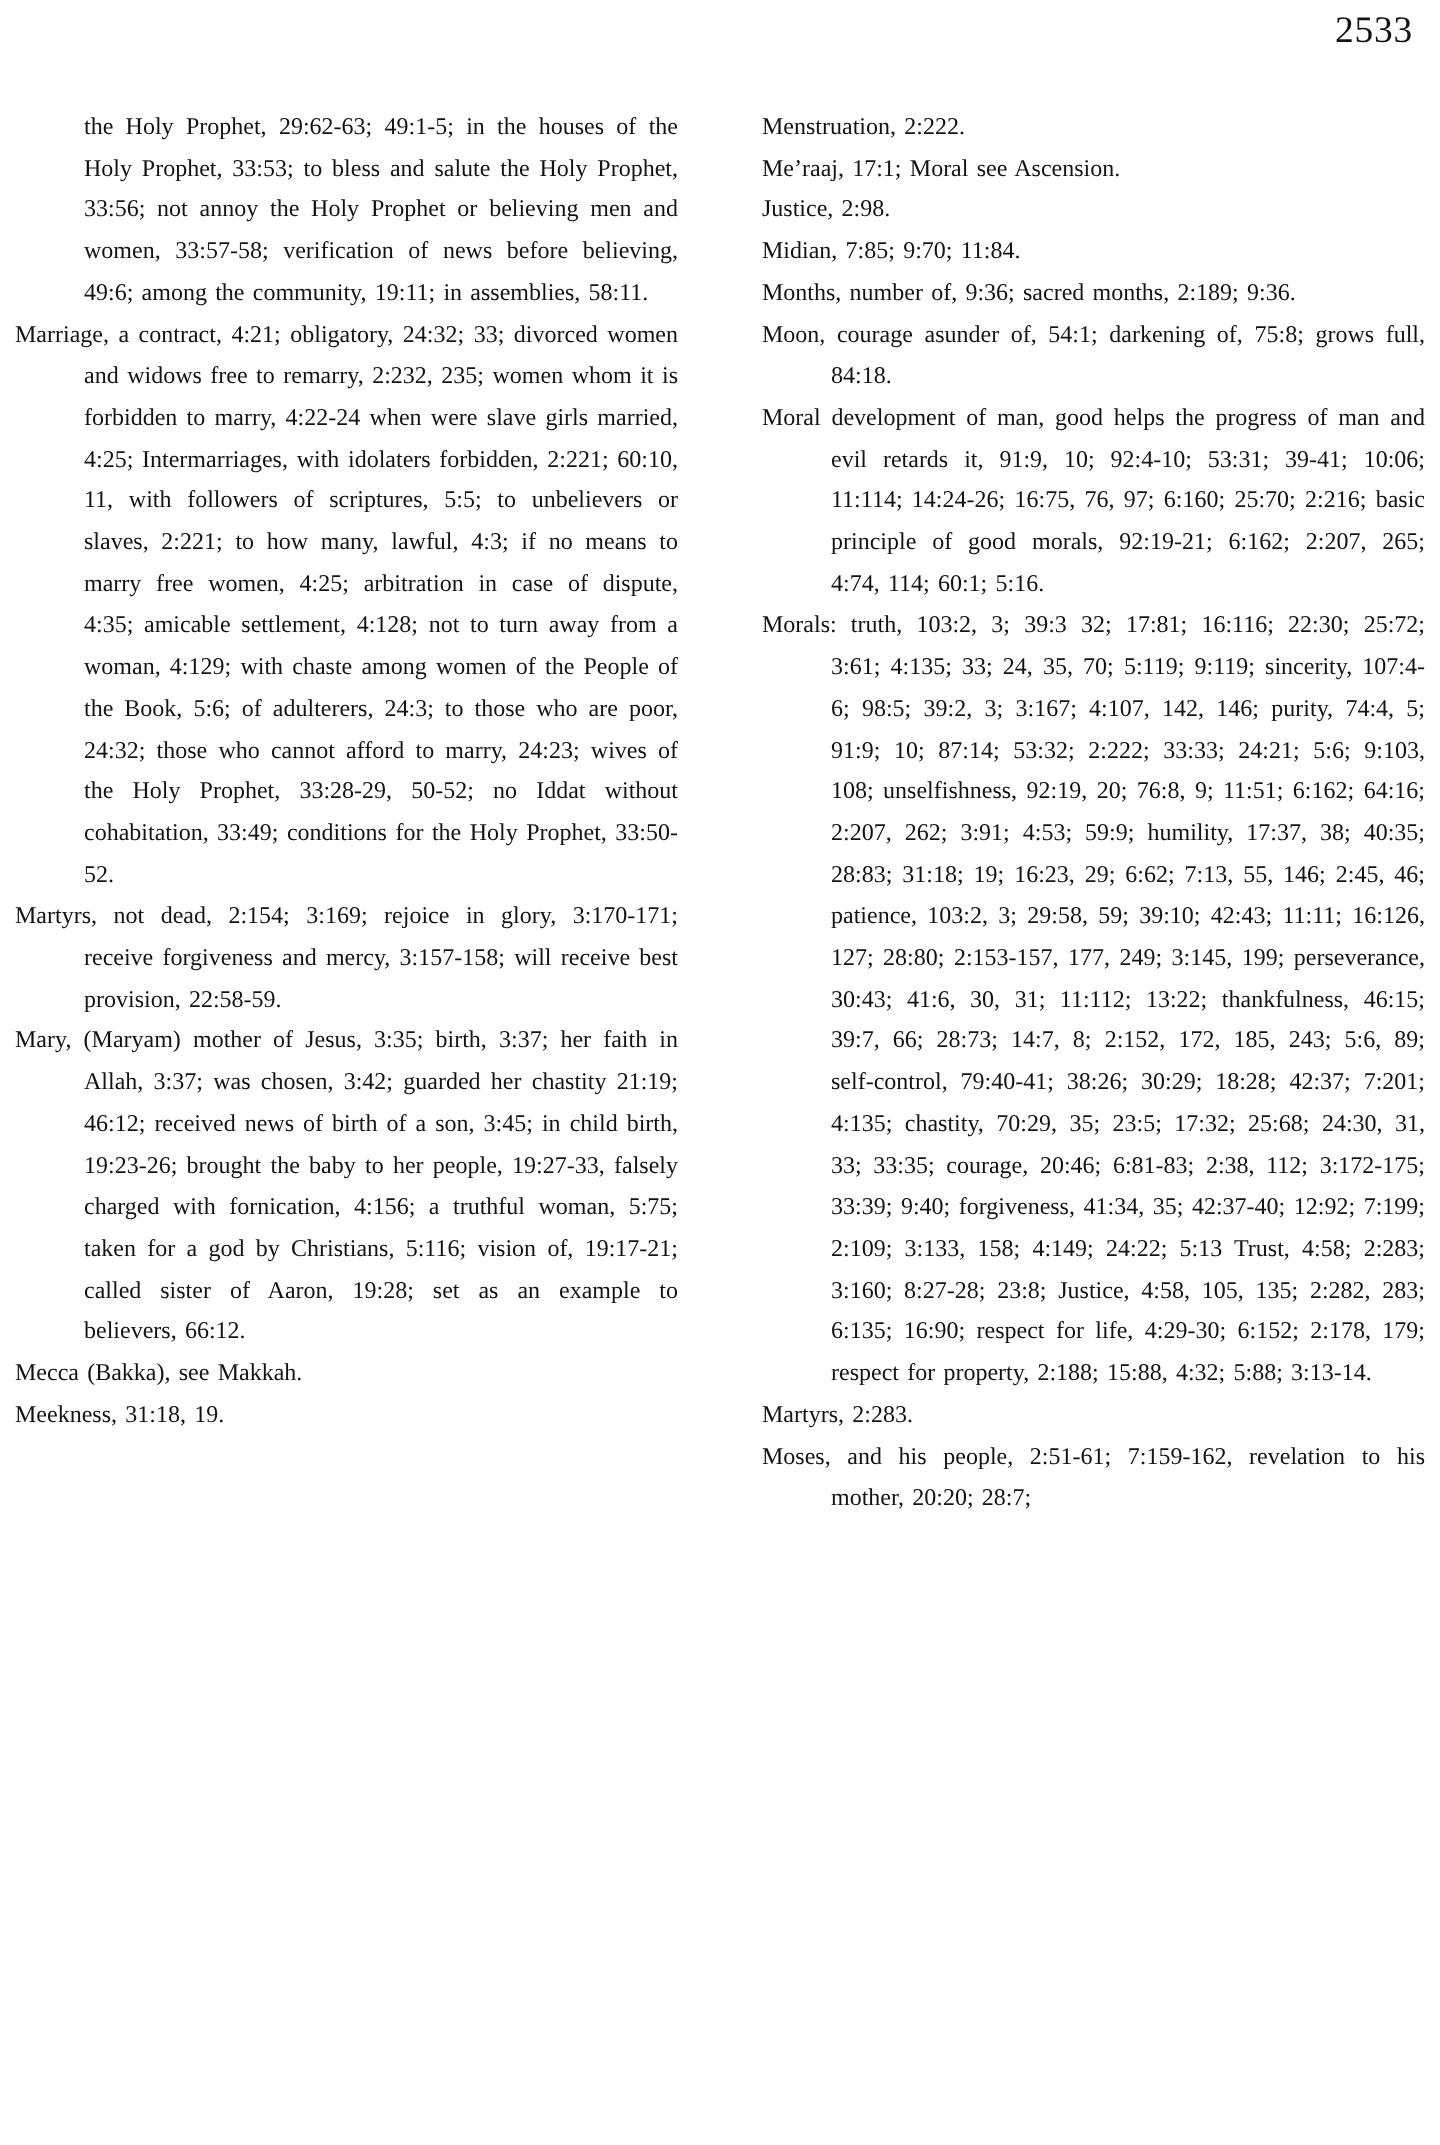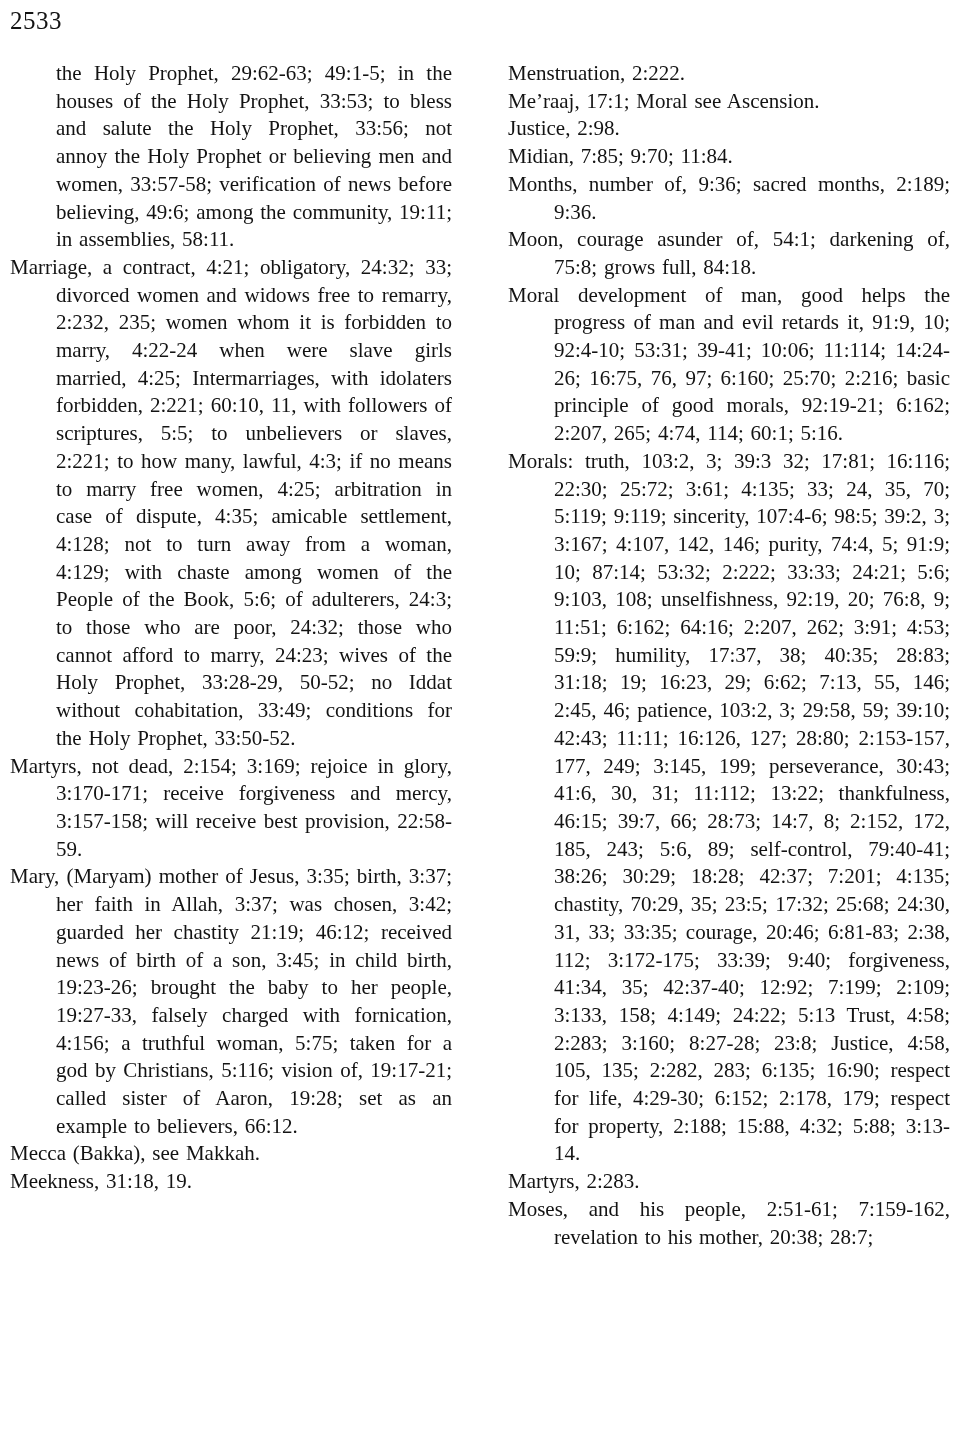--- a/index.html
+++ b/index.html
@@ -11,35 +11,37 @@
     color: #131313;
     overflow: hidden;
   }
   .page {
     width: 960px;
     height: 1430px;
     padding: 6px 10px 0 10px;
     position: relative;
   }
   .page-number {
+    text-align: right;
     font-size: 25px;
     letter-spacing: 0.5px;
     padding-right: 8px;
     line-height: 30px;
   }
   .columns {
     display: flex;
     gap: 56px;
     margin-top: 24px;
   }
   .column {
     flex: 1 1 0;
-    font-size: 21px;
+    font-size: 16px;
     line-height: 27.7px;
     word-spacing: 1.5px;
+    margin-top: 11px;
   }
   .entry {
     text-align: justify;
     padding-left: 46px;
     text-indent: -46px;
   }
   .entry.continuation {
     text-indent: 0;
   }
 </style>
@@ -64,17 +66,17 @@
     <div class="column">
       <p class="entry">Menstruation, 2:222.</p>
       <p class="entry">Me’raaj, 17:1; Moral see Ascension.</p>
       <p class="entry">Justice, 2:98.</p>
       <p class="entry">Midian, 7:85; 9:70; 11:84.</p>
       <p class="entry">Months, number of, 9:36; sacred months, 2:189; 9:36.</p>
       <p class="entry">Moon, courage asunder of, 54:1; darkening of, 75:8; grows full, 84:18.</p>
       <p class="entry">Moral development of man, good helps the progress of man and evil retards it, 91:9, 10; 92:4-10; 53:31; 39-41; 10:06; 11:114; 14:24-26; 16:75, 76, 97; 6:160; 25:70; 2:216; basic principle of good morals, 92:19-21; 6:162; 2:207, 265; 4:74, 114; 60:1; 5:16.</p>
       <p class="entry">Morals: truth, 103:2, 3; 39:3 32; 17:81; 16:116; 22:30; 25:72; 3:61; 4:135; 33; 24, 35, 70; 5:119; 9:119; sincerity, 107:4-6; 98:5; 39:2, 3; 3:167; 4:107, 142, 146; purity, 74:4, 5; 91:9; 10; 87:14; 53:32; 2:222; 33:33; 24:21; 5:6; 9:103, 108; unselfishness, 92:19, 20; 76:8, 9; 11:51; 6:162; 64:16; 2:207, 262; 3:91; 4:53; 59:9; humility, 17:37, 38; 40:35; 28:83; 31:18; 19; 16:23, 29; 6:62; 7:13, 55, 146; 2:45, 46; patience, 103:2, 3; 29:58, 59; 39:10; 42:43; 11:11; 16:126, 127; 28:80; 2:153-157, 177, 249; 3:145, 199; perseverance, 30:43; 41:6, 30, 31; 11:112; 13:22; thankfulness, 46:15; 39:7, 66; 28:73; 14:7, 8; 2:152, 172, 185, 243; 5:6, 89; self-control, 79:40-41; 38:26; 30:29; 18:28; 42:37; 7:201; 4:135; chastity, 70:29, 35; 23:5; 17:32; 25:68; 24:30, 31, 33; 33:35; courage, 20:46; 6:81-83; 2:38, 112; 3:172-175; 33:39; 9:40; forgiveness, 41:34, 35; 42:37-40; 12:92; 7:199; 2:109; 3:133, 158; 4:149; 24:22; 5:13 Trust, 4:58; 2:283; 3:160; 8:27-28; 23:8; Justice, 4:58, 105, 135; 2:282, 283; 6:135; 16:90; respect for life, 4:29-30; 6:152; 2:178, 179; respect for property, 2:188; 15:88, 4:32; 5:88; 3:13-14.</p>
       <p class="entry">Martyrs, 2:283.</p>
-      <p class="entry">Moses, and his people, 2:51-61; 7:159-162, revelation to his mother, 20:38; 28:7;</p>
+      <p class="entry">Moses, and his people, 2:51-61; 7:159-162, revelation to his mother, 20:20; 28:7;</p>
     </div>
 
   </div>
 </div>
 
 </body></html>

